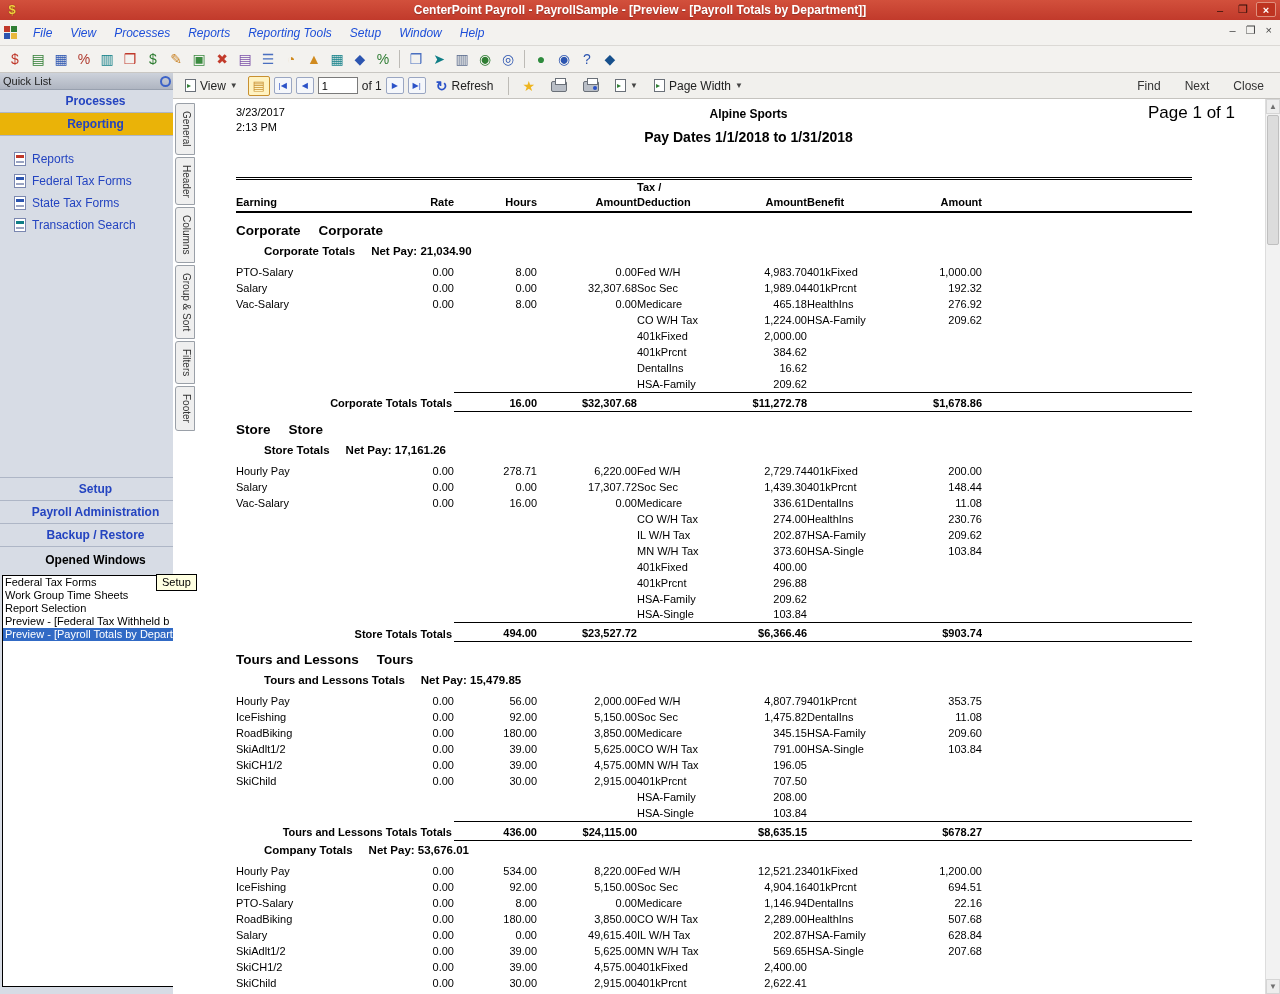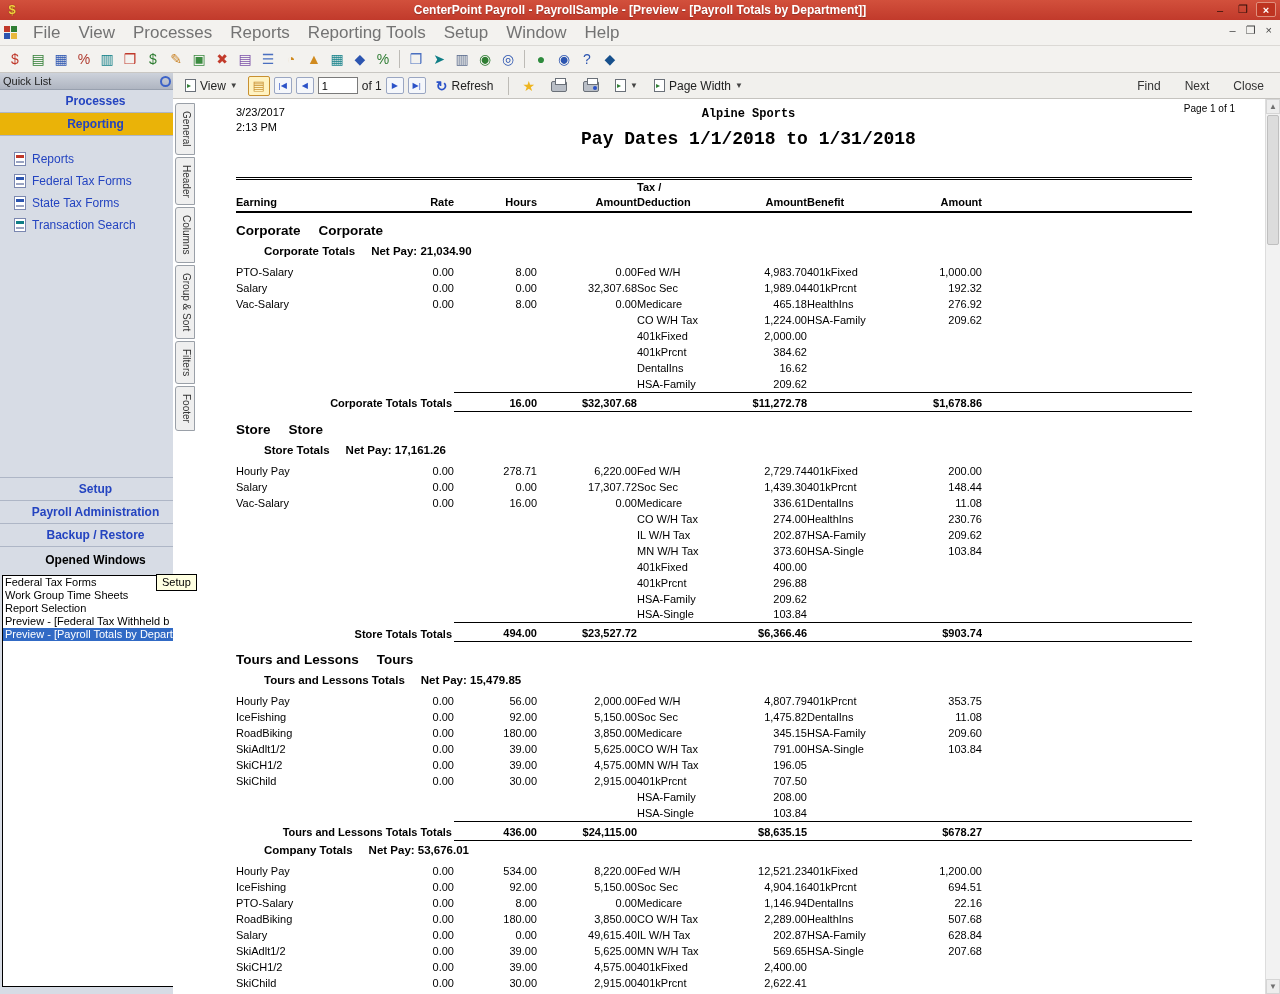--- a/index.html
+++ b/index.html
@@ -16,21 +16,21 @@
   .win-controls { position:absolute; right:4px; top:2px; display:flex; gap:3px; }
   .win-btn { width:20px; height:15px; display:flex; align-items:center; justify-content:center;
     font-size:11px; color:#2B0E08; cursor:default; }
   .win-btn.close { background:#BE3320; border:1px solid #E0907E; border-radius:2px; color:#fff; font-weight:bold; }
 
   
   .menubar { position:absolute; top:20px; left:0; right:0; height:26px; background:#F3F2EF;
     border-bottom:1px solid #DBD9D5; display:flex; align-items:center; padding-left:4px; }
   .mini-grid { width:14px; height:14px; display:grid; grid-template-columns:6px 6px; grid-gap:1px; margin-right:6px; }
   .mini-grid i { width:6px; height:6px; display:block; }
-  .menu-item { padding:4px 9px; font-size:17px; color:#737373; cursor:default; }
+  .menu-item { padding:4px 9px; font-size:12px; color:#1d4ed8; cursor:default;font-style:italic; }
   .mdi-controls { position:absolute; right:8px; top:4px; display:flex; gap:10px; color:#444; font-size:11px; }
   .mdi-controls span { cursor:default; }
 
   
   .toolbar { position:absolute; top:46px; left:0; right:0; height:27px; background:#F3F2EF;
     border-bottom:1px solid #C9C7C3; display:flex; align-items:center; padding-left:4px; gap:1px; }
   .tbi { width:22px; height:21px; display:flex; align-items:center; justify-content:center;
     font-size:14px; border-radius:3px; cursor:default; }
   .tb-sep { width:1px; height:18px; background:#BDBBB6; margin:0 4px; }
 
@@ -97,25 +97,25 @@
   
   .pbody { position:absolute; top:26px; left:0; right:0; bottom:0; background:#fff; overflow:hidden; }
   .tabstrip { position:absolute; left:2px; top:4px; width:20px; display:flex; flex-direction:column; gap:2px; }
   .vtab { writing-mode:vertical-rl; font-size:10px; color:#333; background:#EFEFEF;
     border:1px solid #9AA0A8; border-radius:3px 0 0 3px; padding:7px 2px; text-align:center; cursor:default; }
 
   
   .page { position:absolute; left:26px; top:0; right:15px; bottom:0; overflow:hidden; background:#fff;margin-left:33px; }
   .rpt-header { position:relative; height:78px; padding-top:6px; }
   .rpt-date { position:absolute; left:4px; top:6px; font-size:11px; line-height:15px; }
-  .rpt-center { text-align:center; padding-top:2px;font-family:Liberation Mono, monospace; }
+  .rpt-center { text-align:center; padding-top:2px; }
   .rpt-company { font-weight:bold; font-size:12px; }
   .rpt-title { font-weight:bold; font-size:15px; margin-top:8px; }
-  .rpt-subtitle { font-weight:bold; font-size:18px; margin-top:8px; }
-  .rpt-page-no { position:absolute; right:30px; top:4px; font-size:10px; }
+  .rpt-subtitle { font-weight:bold; font-size:14px; margin-top:8px; }
+  .rpt-page-no { position:absolute; right:30px; top:4px; font-size:17px; }
 
   .rule-double { width:956px; margin-left:4px; height:3px;
     border-top:1px solid #000; border-bottom:1px solid #000; }
   table.rpt { border-collapse:collapse; table-layout:fixed; width:956px; margin-left:4px;
     font-size:11px; line-height:15px; }
   table.rpt td { padding:0; white-space:nowrap; overflow:hidden; vertical-align:bottom; }
   .c-earn { padding-left:54px; }
   .c-rate, .c-hours, .c-amt { text-align:right; }
   .c-tax { padding-left:7px; }
   .c-ben { padding-left:25px; }

